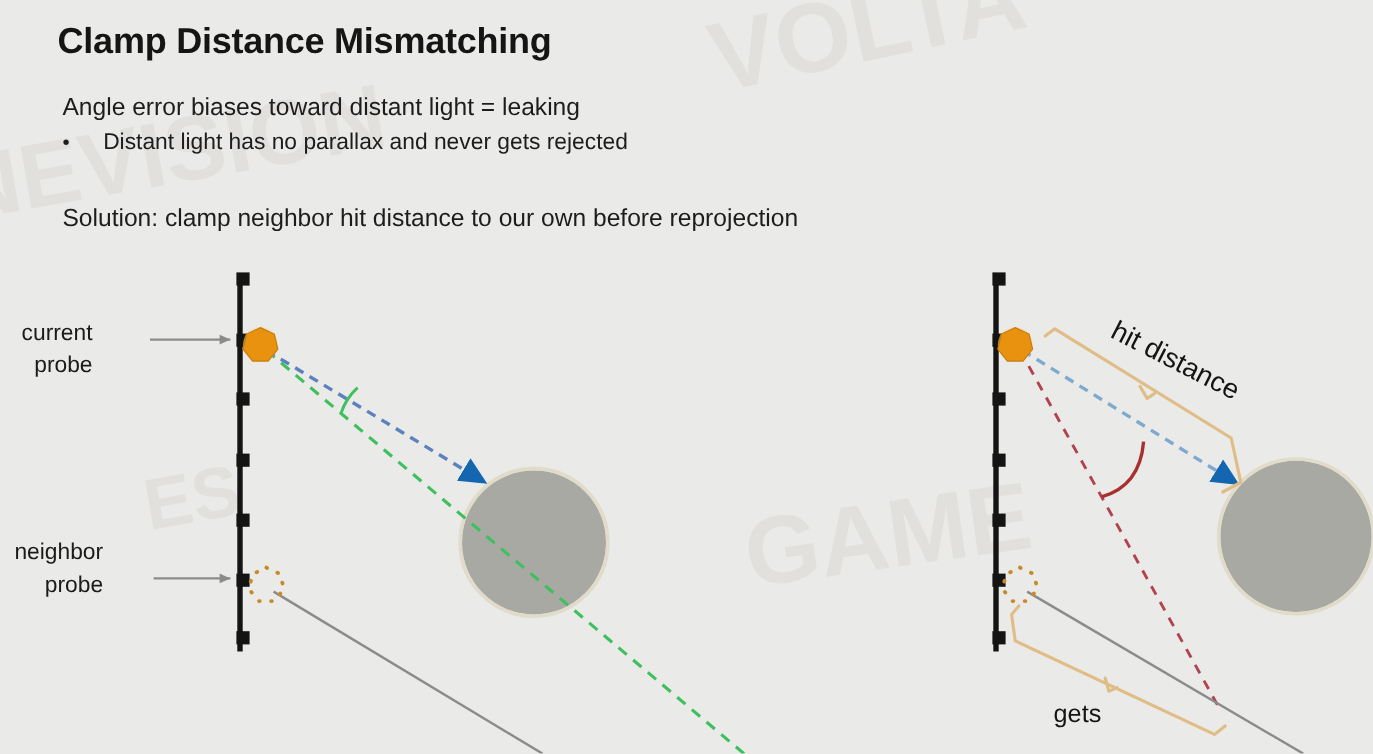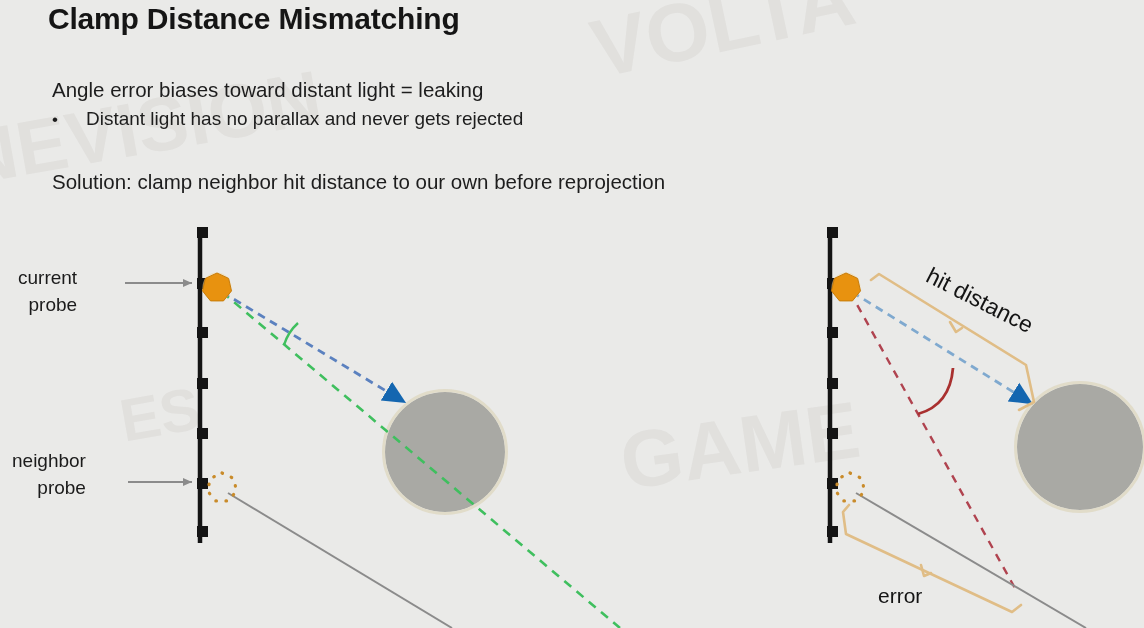--- a/index.html
+++ b/index.html
@@ -32,21 +32,21 @@
     user-select: none;
   }
   #wm1 { left: 590px; top: -24px; font-size: 82px; transform: rotate(-12deg); }
   #wm2 { left: -40px; top: 84px;  font-size: 76px; transform: rotate(-10deg); }
   #wm3 { left: 620px; top: 400px; font-size: 80px; transform: rotate(-8deg); }
   #wm4 { left: 120px; top: 380px; font-size: 60px; transform: rotate(-10deg); }
 
   #title {
     position: absolute;
     left: 48px;
-    top: 2px;
+    top: 18px;
     font-size: 30px;
     font-weight: bold;
     letter-spacing: -0.2px;
     color: #151515;
     white-space: nowrap;
   }
   .body-line {
     position: absolute;
     font-size: 20.5px;
     color: #1d1d1d;
@@ -225,15 +225,15 @@
     <div>probe</div>
   </div>
 
   <div class="side-label" id="label-neighbor">
     <div>neighbor</div>
     <div>probe</div>
   </div>
 
   <div class="fig-text" id="text-hit-distance">hit distance</div>
 
-  <div class="fig-text" id="text-clamp">error</div>
+  <div class="fig-text" id="text-clamp">gets</div>
 
 </div>
 
 </body></html>

